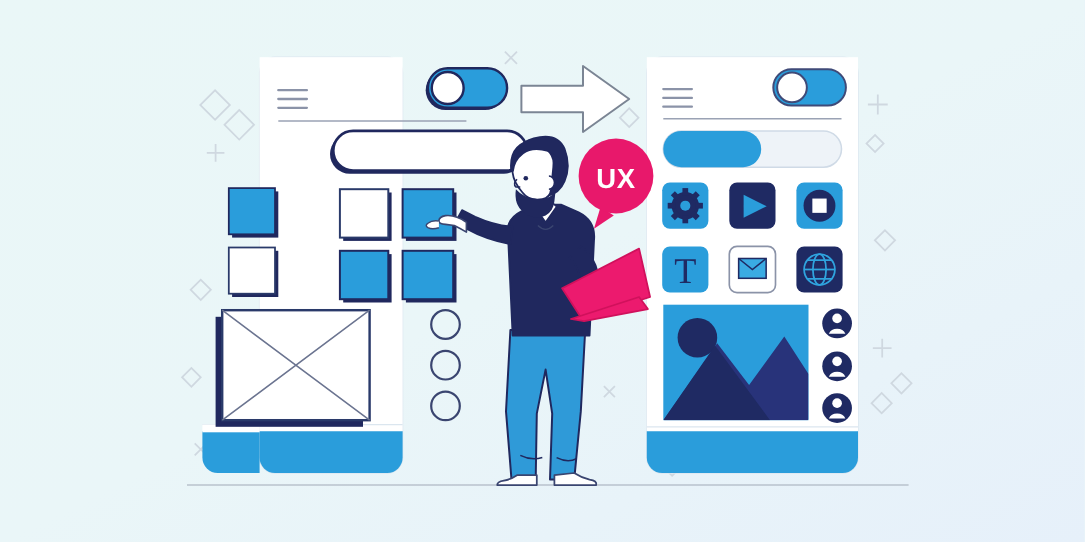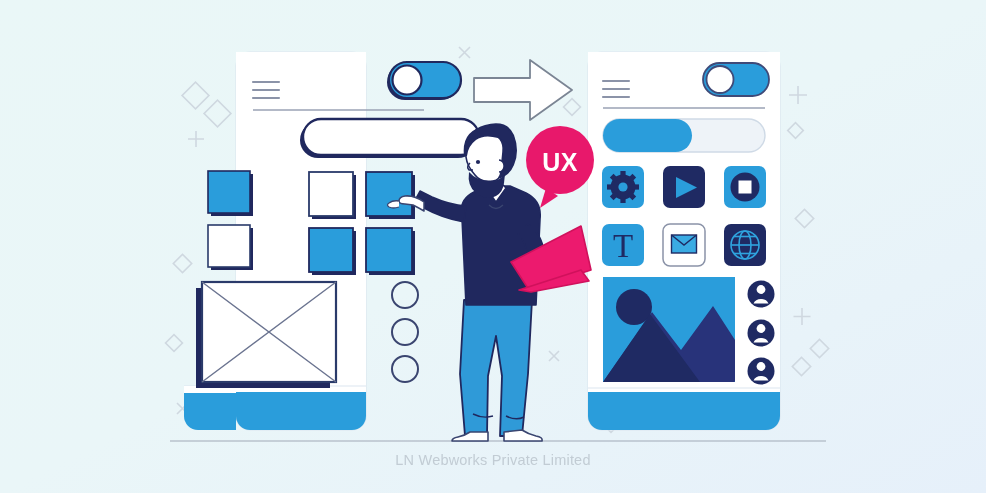--- a/index.html
+++ b/index.html
@@ -282,15 +282,14 @@
     </g>
 
     <g>
       <path d="M558 196 l-18 12 6 -20 z" fill="#e8186b"></path>
       <circle cx="560" cy="160" r="34" fill="#e8186b"></circle>
       <text x="560" y="171" text-anchor="middle" font-family="'Liberation Sans', sans-serif" font-size="25" font-weight="bold" fill="#ffffff" letter-spacing="0.5">UX</text>
     </g>
 
   </svg>
 
-  <div id="caption">LN Webworks Private Limited</div>
 
 </div>
 
 </body></html>

